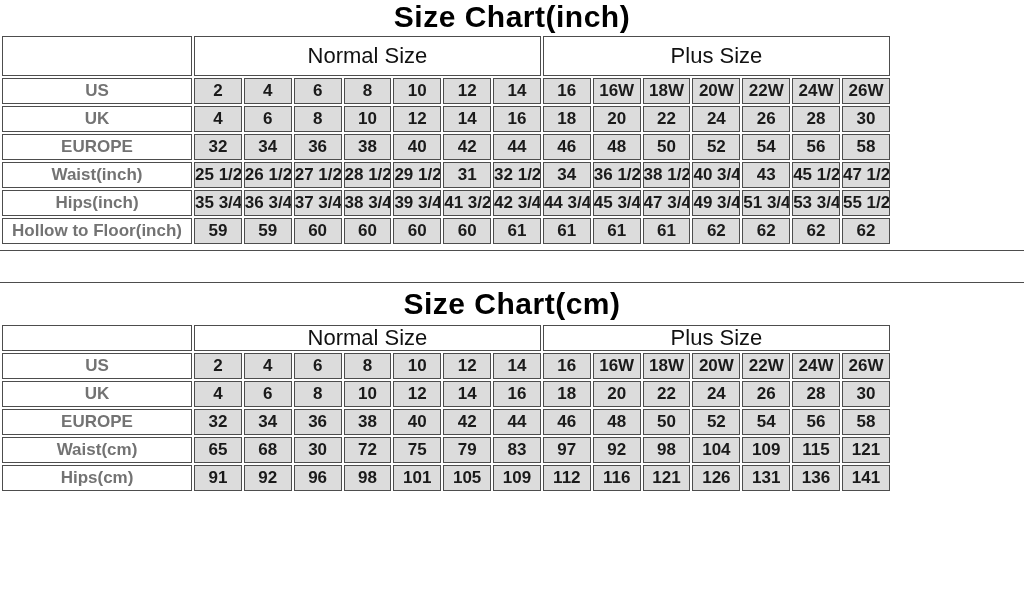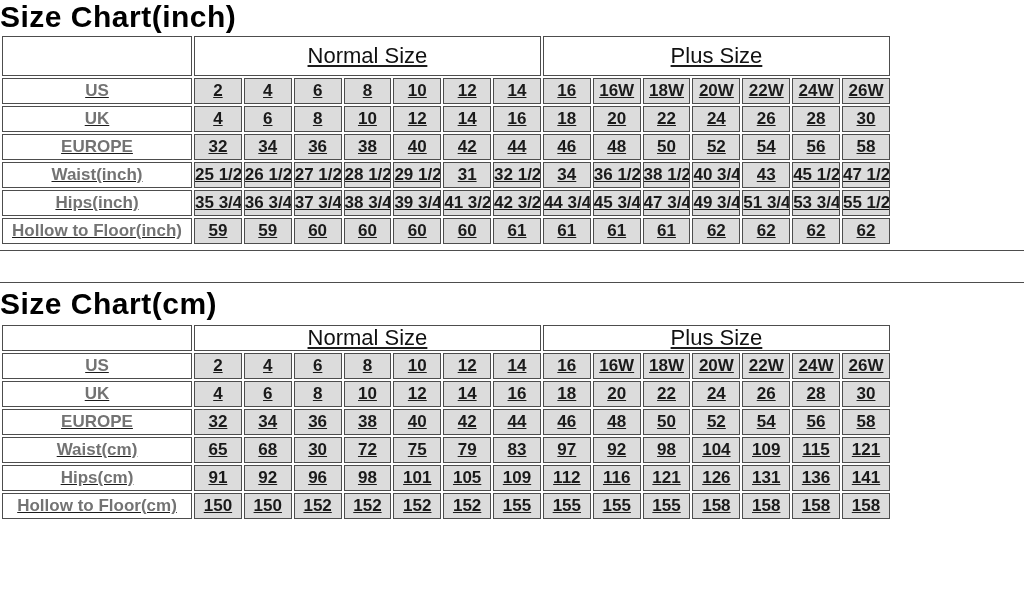--- a/index.html
+++ b/index.html
@@ -10,35 +10,35 @@
   }
   *{box-sizing:border-box;}
   html,body{margin:0;padding:0;}
   body{
     width:1024px;height:600px;overflow:hidden;
     background:var(--bg);color:var(--text);
     font-family:"Liberation Sans","DejaVu Sans",sans-serif;
   }
   .page{width:1024px;}
   .tbl-title{
-    font-weight:700;font-size:30px;
+    text-align:center;font-weight:700;font-size:30px;
     letter-spacing:0.5px;color:#000;
   }
   .title-inch{height:34px;line-height:33px;}
   .title-cm{
     height:41px;line-height:41px;
     border-top:1px solid var(--border);
     margin-top:31px;
   }
   .thin-rule{
     width:1024px;height:0;border-top:1px solid var(--border);margin-top:4px;
   }
   table{
     width:892px;table-layout:fixed;
-    border-collapse:separate;border-spacing:2px;text-decoration:underline;
+    border-collapse:separate;border-spacing:2px;
   }
   col.col-label{width:190px;}
   td,th{
     border:1px solid var(--border);
     text-align:center;vertical-align:middle;
     padding:0;overflow:hidden;white-space:nowrap;
   }
   thead th.group{
     background:var(--bg);font-weight:400;font-size:22px;line-height:1;color:#111;
   }
@@ -155,21 +155,21 @@
             <td class="cell">47 1/2</td>
           </tr>
           <tr>
             <th class="label">Hips(inch)</th>
             <td class="cell">35 3/4</td>
             <td class="cell">36 3/4</td>
             <td class="cell">37 3/4</td>
             <td class="cell">38 3/4</td>
             <td class="cell">39 3/4</td>
             <td class="cell">41 3/2</td>
-            <td class="cell">42 3/2</td>
+            <td class="cell">42 3/4</td>
             <td class="cell">44 3/4</td>
             <td class="cell">45 3/4</td>
             <td class="cell">47 3/4</td>
             <td class="cell">49 3/4</td>
             <td class="cell">51 3/4</td>
             <td class="cell">53 3/4</td>
             <td class="cell">55 1/2</td>
           </tr>
           <tr>
             <th class="label">Hollow to Floor(inch)</th>
@@ -300,34 +300,17 @@
             <td class="cell">105</td>
             <td class="cell">109</td>
             <td class="cell">112</td>
             <td class="cell">116</td>
             <td class="cell">121</td>
             <td class="cell">126</td>
             <td class="cell">131</td>
             <td class="cell">136</td>
             <td class="cell">141</td>
           </tr>
-          <tr>
-            <th class="label">Hollow to Floor(cm)</th>
-            <td class="cell">150</td>
-            <td class="cell">150</td>
-            <td class="cell">152</td>
-            <td class="cell">152</td>
-            <td class="cell">152</td>
-            <td class="cell">152</td>
-            <td class="cell">155</td>
-            <td class="cell">155</td>
-            <td class="cell">155</td>
-            <td class="cell">155</td>
-            <td class="cell">158</td>
-            <td class="cell">158</td>
-            <td class="cell">158</td>
-            <td class="cell">158</td>
-          </tr>
         </tbody>
     </table>
   </section>
 
 </div>
 
 </body></html>

